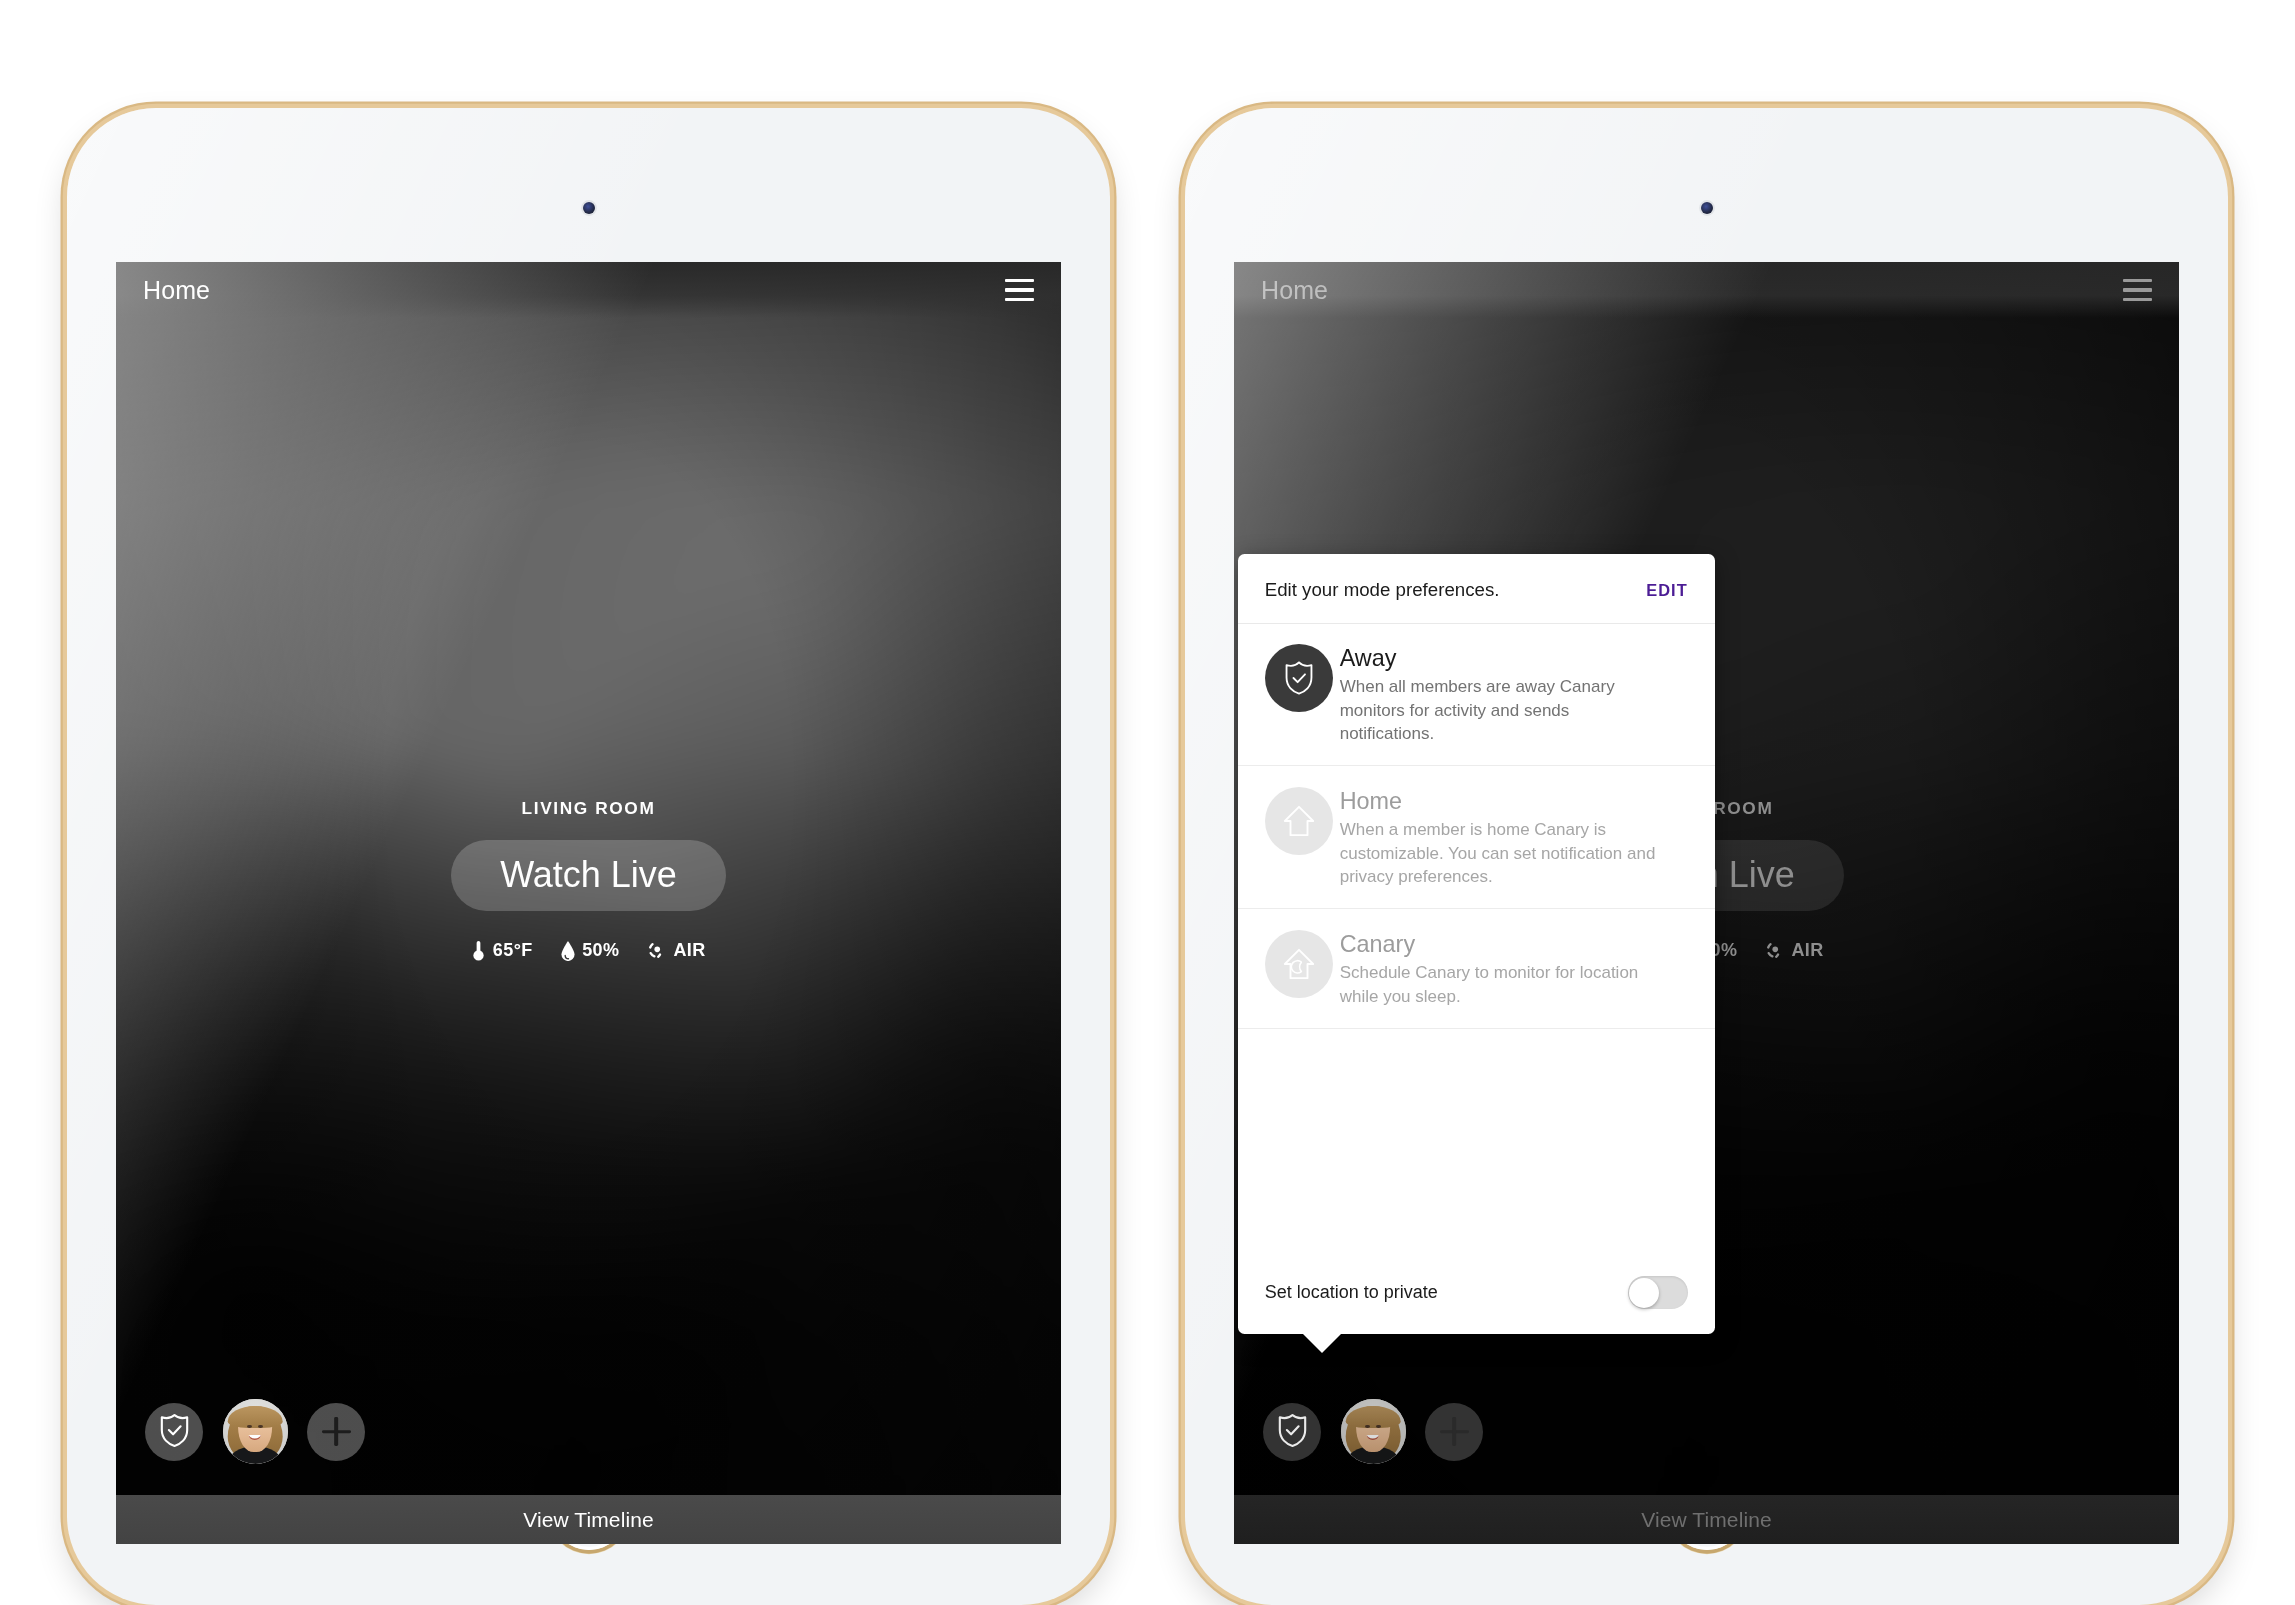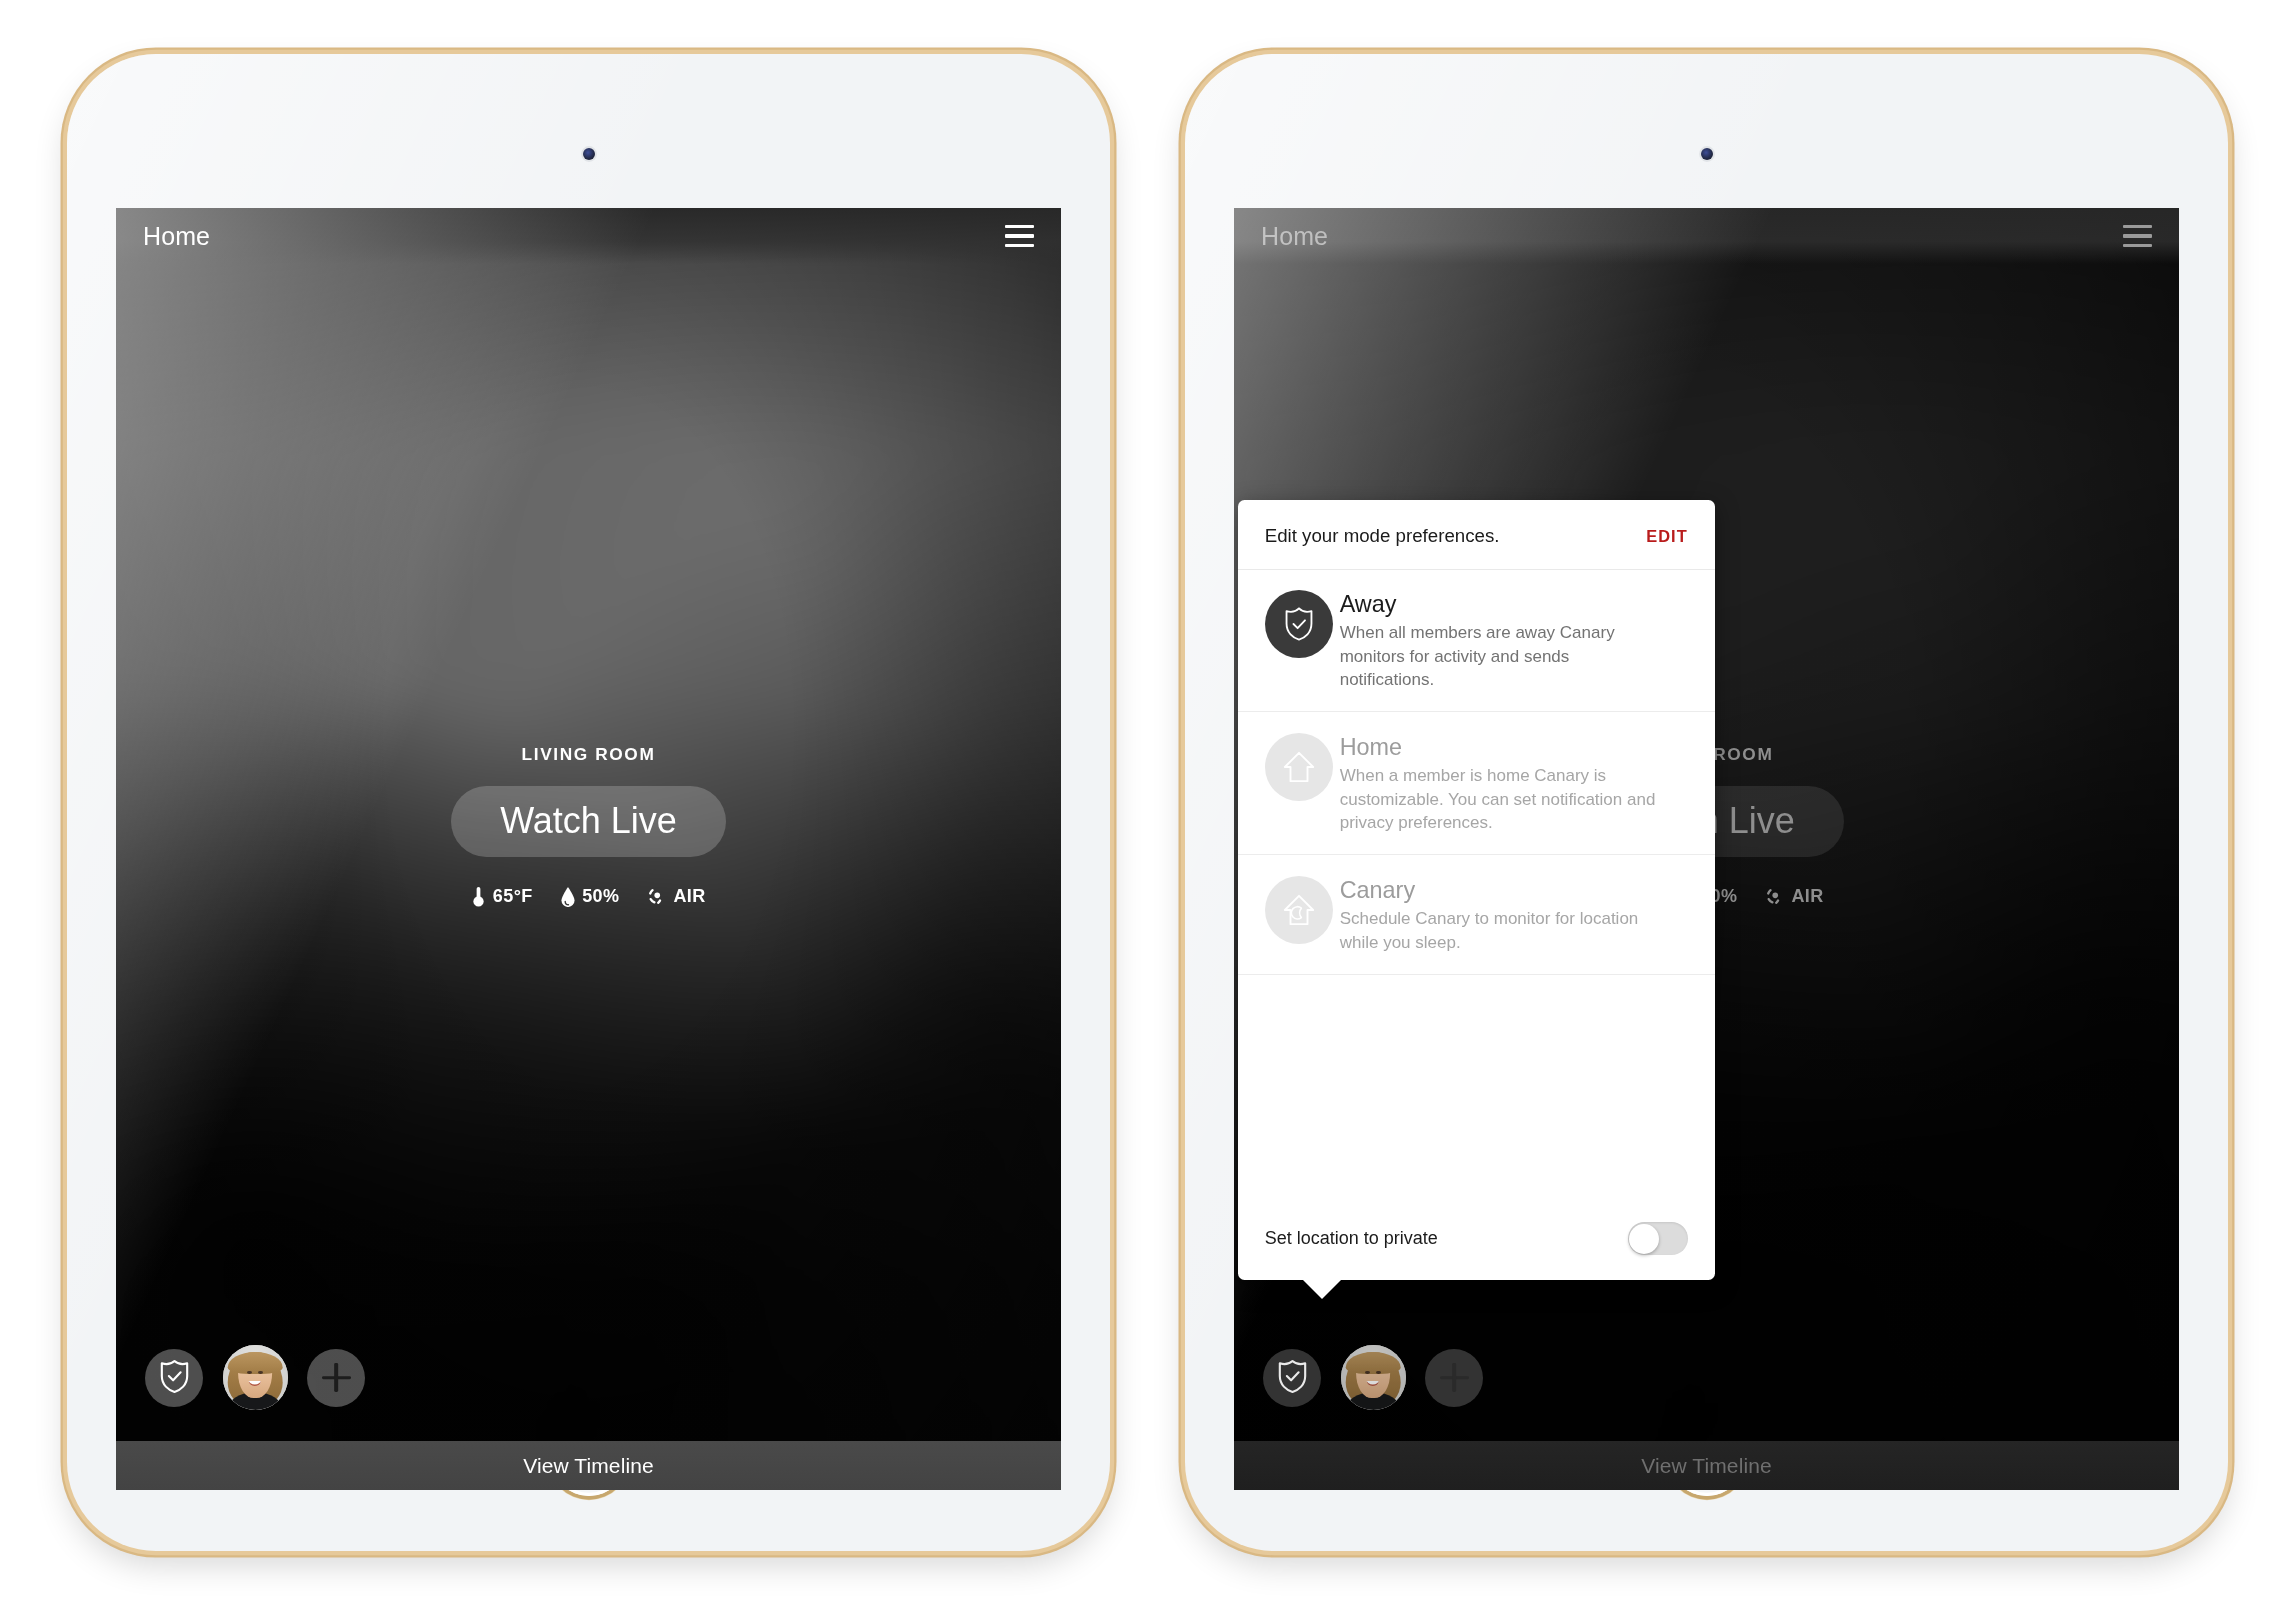--- a/index.html
+++ b/index.html
@@ -10,21 +10,21 @@
     background: #ffffff;
     font-family: "Liberation Sans", sans-serif;
     overflow: hidden;
     position: relative;
   }
 
   .stage {
     position: absolute;
     inset: 0;
     display: flex;
-    align-items: center;
+    align-items: flex-end;
     justify-content: center;
     gap: 75px;
   }
 
   
   .tablet {
     position: relative;
     width: 1043px;
     height: 1497px;
     border-radius: 89px;
@@ -238,21 +238,21 @@
     border-top: 19.6px solid #ffffff;
   }
   .pop-header {
     display: flex; align-items: center; justify-content: space-between;
     padding: 25px 27px 21.5px 27px;
     border-bottom: 0.9px solid #e9e9e9;
   }
   .pop-header-text { font-size: 18.7px; color: #1b1b1b; font-weight: 400; }
   .pop-edit {
     font-size: 16.4px; font-weight: 700; letter-spacing: 1px;
-    color: #b91c1c; background: none; border: none; cursor: pointer;
+    color: #4c1d95; background: none; border: none; cursor: pointer;
     font-family: inherit;
   }
 
   .mode-list { display: flex; flex-direction: column; }
   .mode-row {
     display: flex; gap: 7px;
     padding: 20.6px 27px 19.6px 27px;
     border-bottom: 0.9px solid #ececec;
     cursor: pointer; align-items: flex-start;
   }

